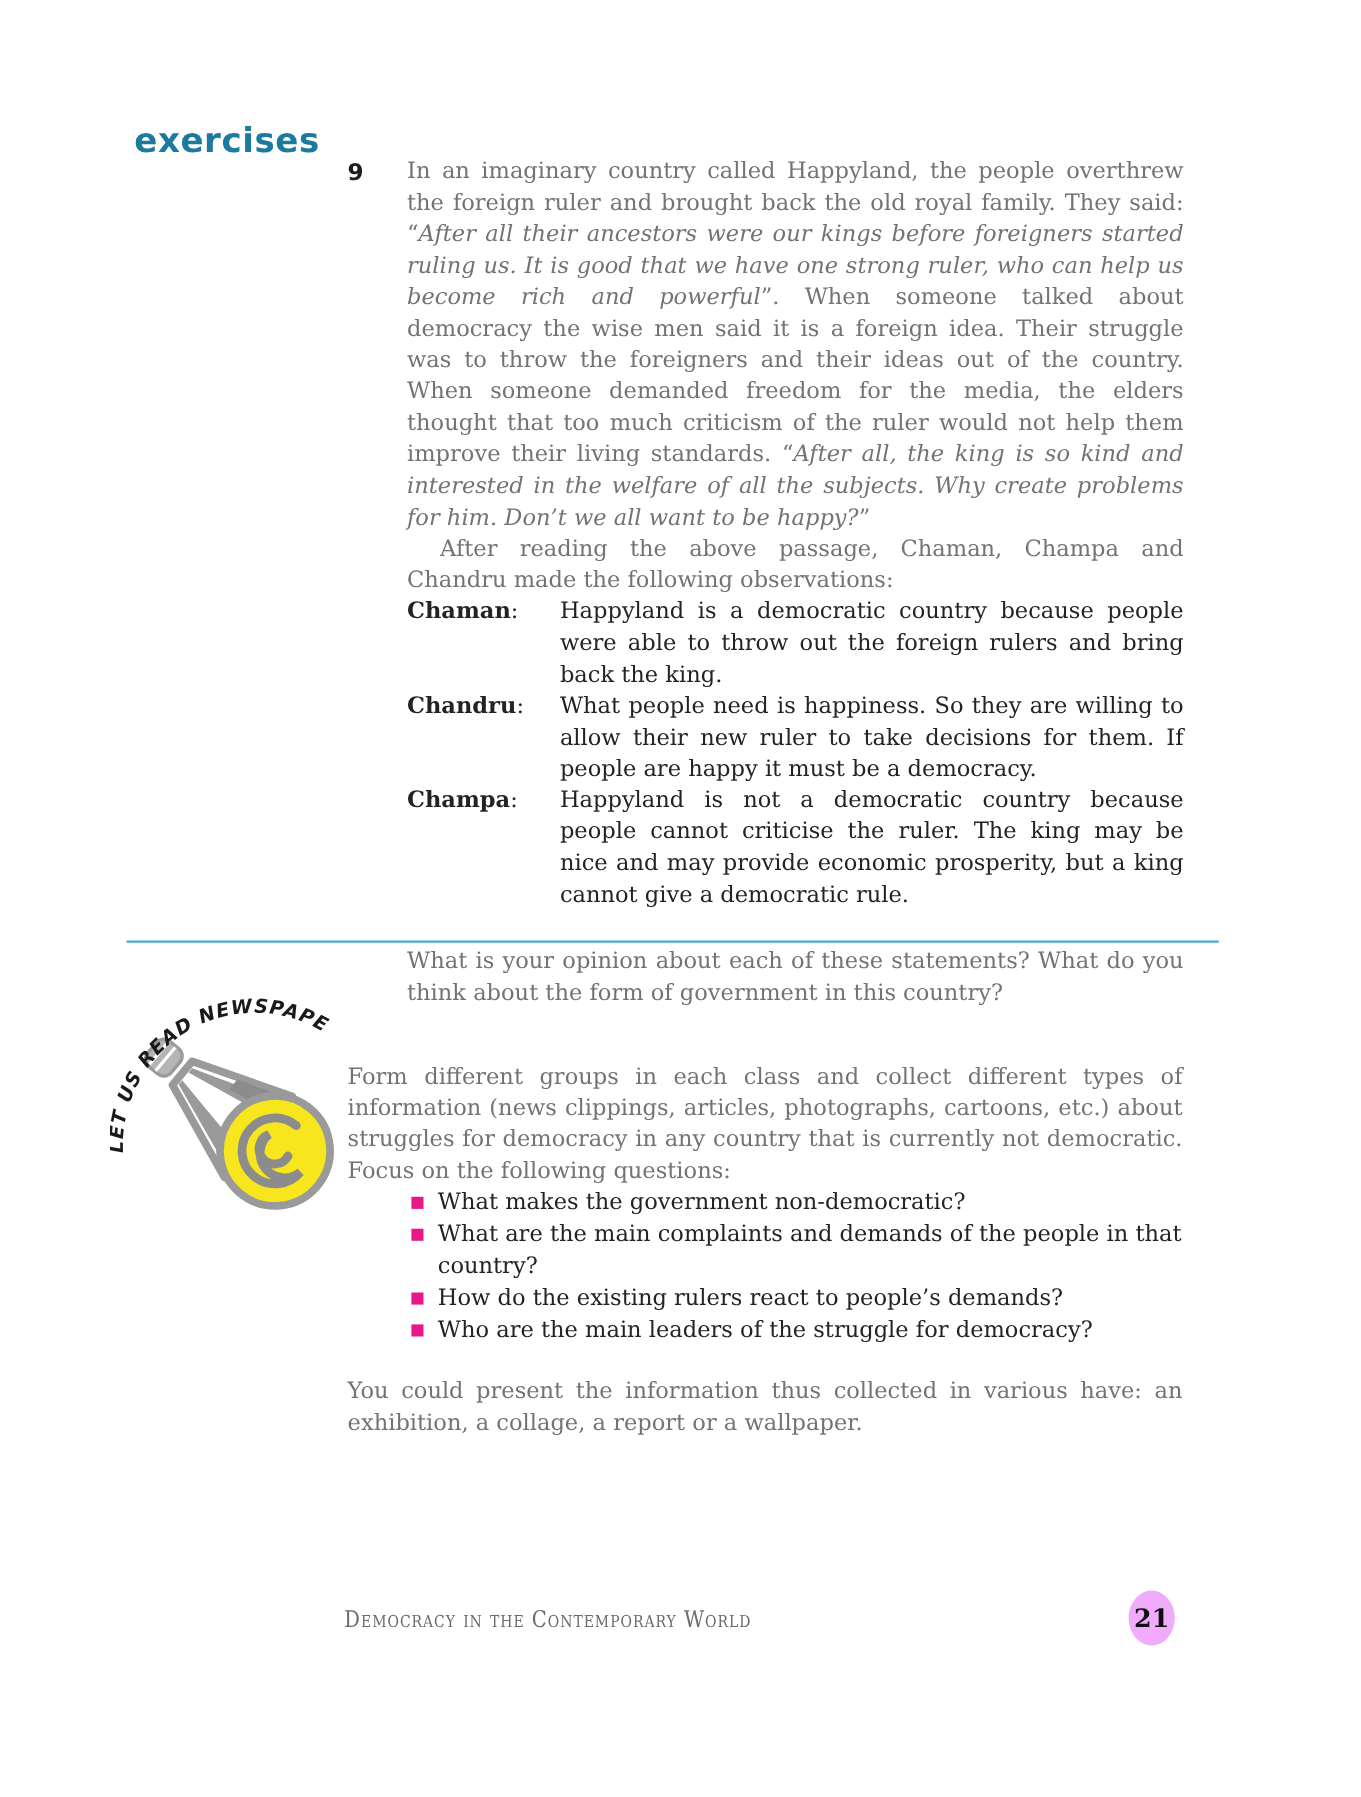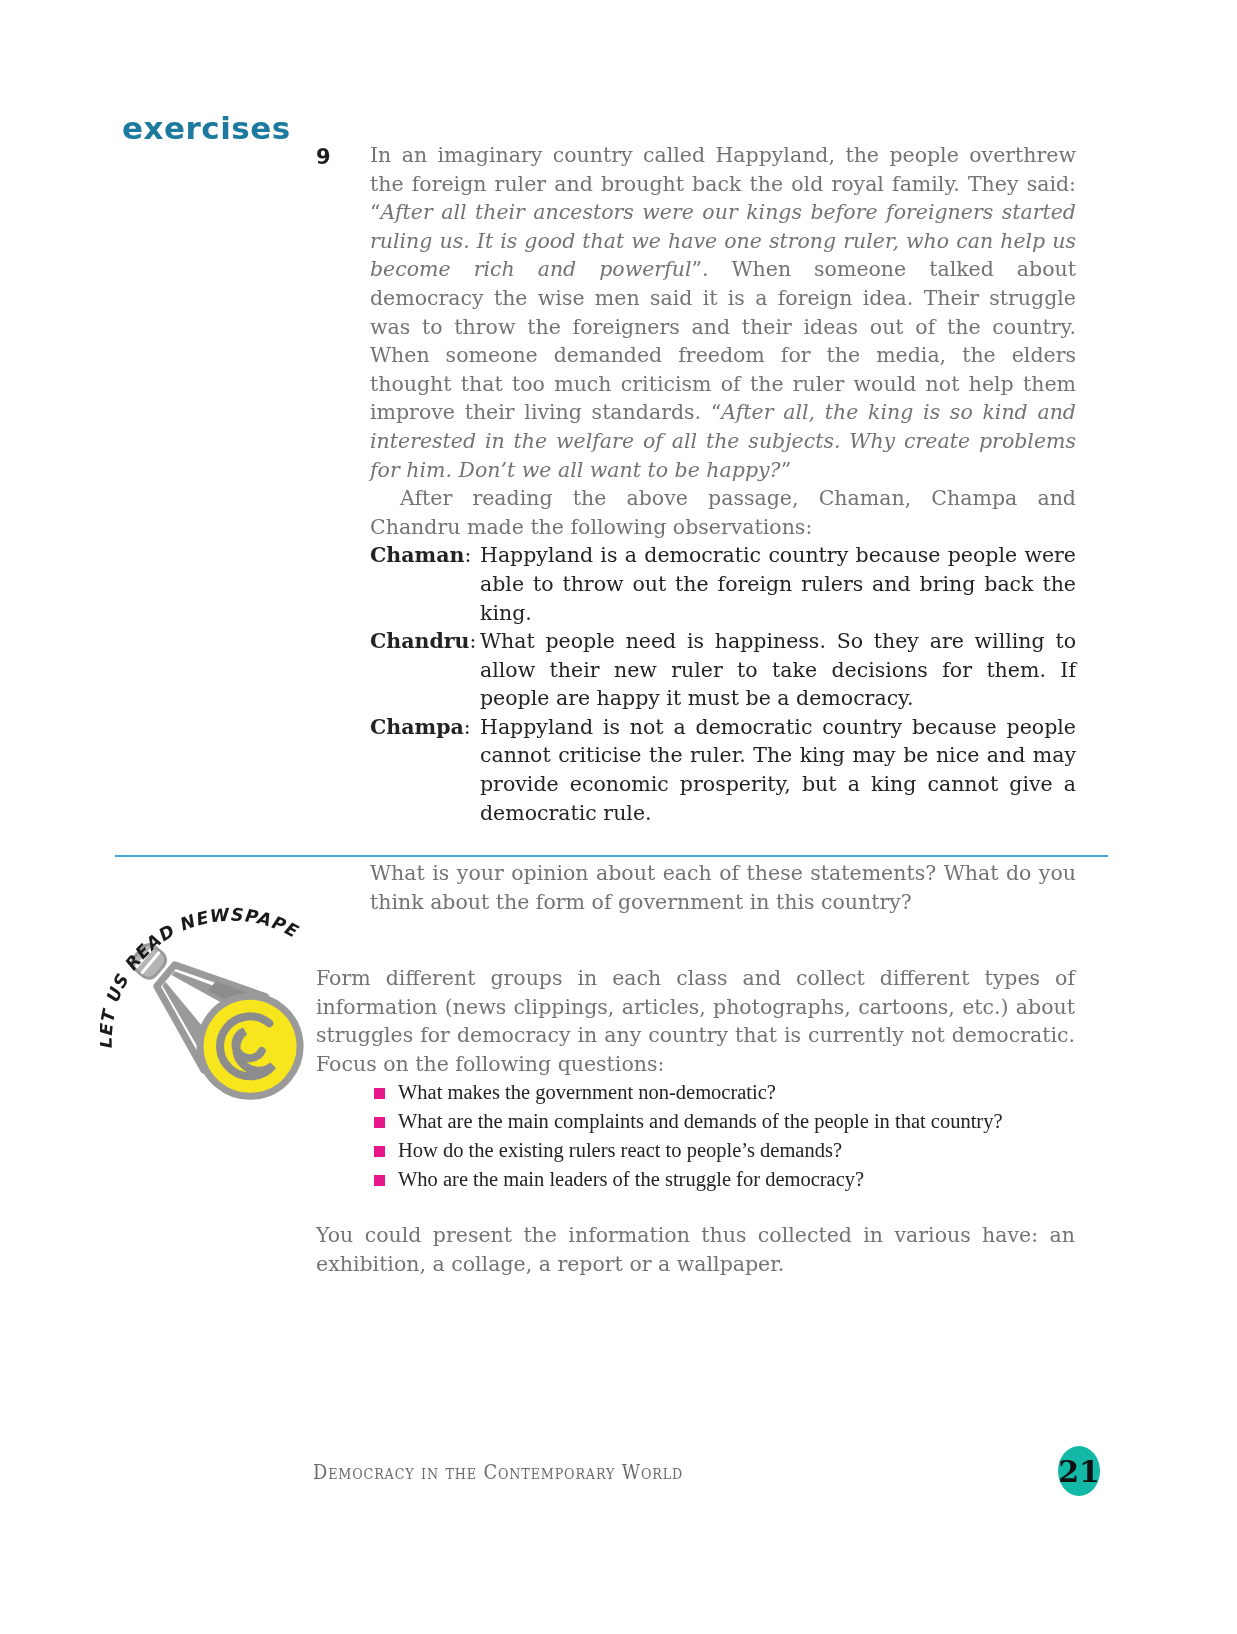--- a/index.html
+++ b/index.html
@@ -20,48 +20,47 @@
   }
   .passage-col { width:706px; }
   .para {
     margin:0; font-size:20.5px; line-height:28.6px; text-align:justify; color:#737373;
   }
   .ital { font-style:italic; }
   .intro-para { text-indent:30px; }
   .obs-row { display:flex; }
   .obs-label { flex:0 0 110px; font-size:20.5px; line-height:28.6px; }
   .obs-label b { font-weight:bold; }
-  .obs-text { flex:1; font-size:20.5px; line-height:28.6px; text-align:justify; }
+  .obs-text { flex:1; font-size:20.5px; line-height:28.6px; text-align:justify;margin-left:29px; }
   .closing { margin-top:32px; }
   .rule {
     position:absolute; left:115px; top:855px; width:993px; height:2px;
     background:#41a8d8;
   }
   .torch-wrap { position:absolute; left:100px; top:878px; width:222px; height:232px; }
   .activity-col { position:absolute; left:316px; top:964px; width:759px; }
   .bullets { list-style:none; margin:0 0 0 58px; padding:0; }
   .bullets li {
     position:relative; padding-left:24px; font-size:20.5px; line-height:29px;
     color:#232323;
-    font-family:Liberation Serif, serif;
   }
   .sq {
     position:absolute; left:0; top:10px; width:11px; height:11px; background:#e8188b;
   }
   .outro { margin-top:27px; }
   .footer-title {
     position:absolute; left:313px; top:1460px;
     font-variant:small-caps; font-size:21px; color:#6b6b6b; letter-spacing:1px;
     transform:scaleX(0.85); transform-origin:left center; white-space:nowrap;
   }
   .badge {
     position:absolute; left:1026px; top:1446px; width:42px; height:50px;
-    border-radius:50%; background:#14b8a6;
+    border-radius:50%; background:#f0abfc;
     display:flex; align-items:center; justify-content:center;
-    font-weight:bold; font-size:30px; color:#101010;margin-left:32px;
+    font-weight:bold; font-size:23px; color:#101010;
   }
 </style>
 </head>
 <body>
 
 <div class="heading">exercises</div>
 
 <div class="main-col">
   <div class="q-row">
     <div class="q-num">9</div>

